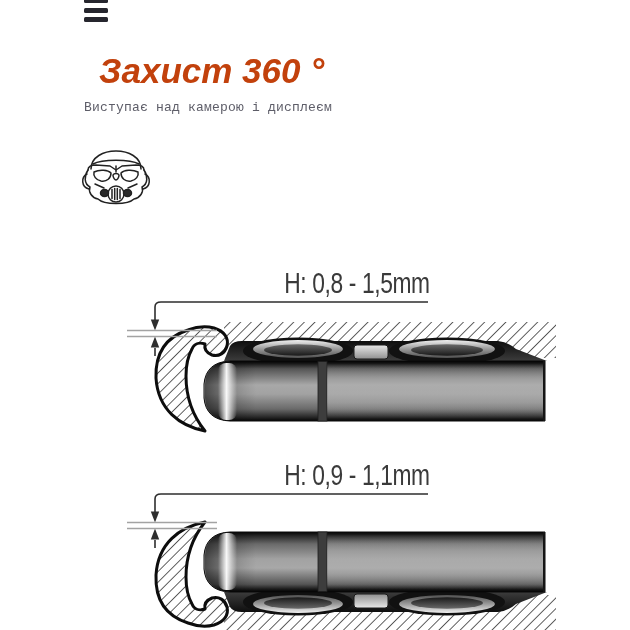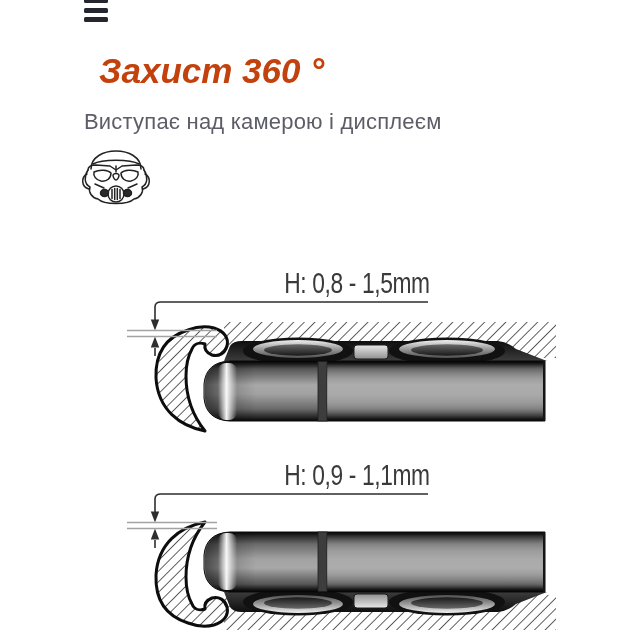--- a/index.html
+++ b/index.html
@@ -15,21 +15,21 @@
   .menu .bar{display:block;width:24px;height:5px;border-radius:1.5px;background:#26262e;}
 
   
   .title{
     left:83px;top:28px;
     font-size:35px;font-weight:800;font-style:italic;
     color:#c2410c;letter-spacing:0px;white-space:nowrap;margin-left:16px;
   }
   .subtitle{
     left:84px;top:87px;
-    font-size:22px;color:#5d5d68;letter-spacing:.2px;white-space:nowrap;
+    font-size:13px;color:#5d5d68;letter-spacing:.2px;white-space:nowrap;font-family:Liberation Mono, monospace;
   }
 
   
   .logo{left:80px;top:132px;width:72px;height:74px;}
 
   
   .dim-label{
     position:absolute;width:240px;text-align:center;
     font-size:30px;color:#3a3a3a;letter-spacing:-.5px;white-space:nowrap;
     transform:scaleX(.76);transform-origin:center;

